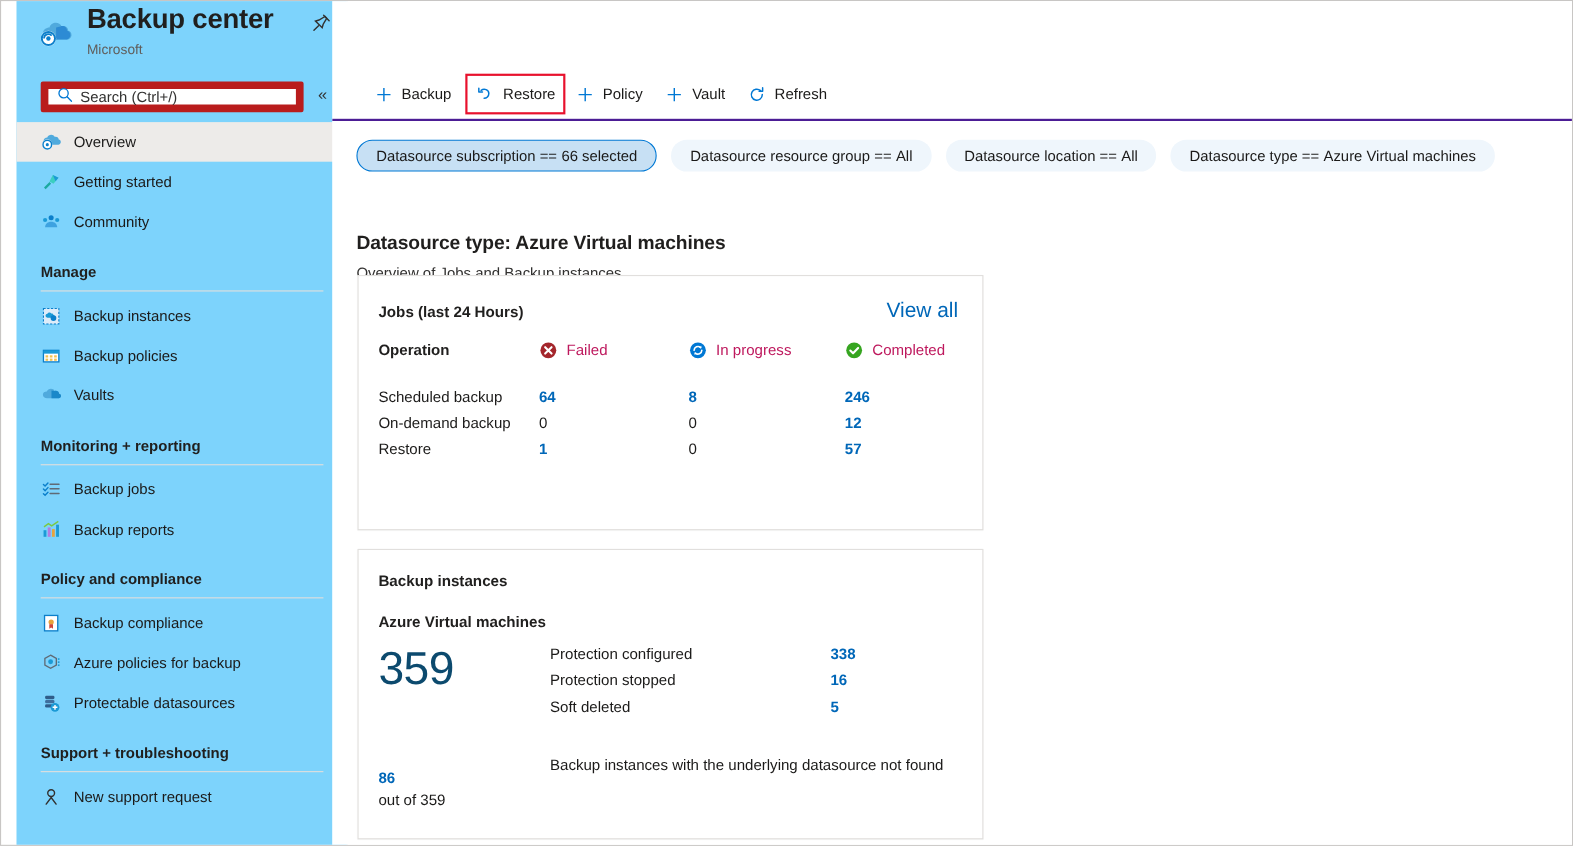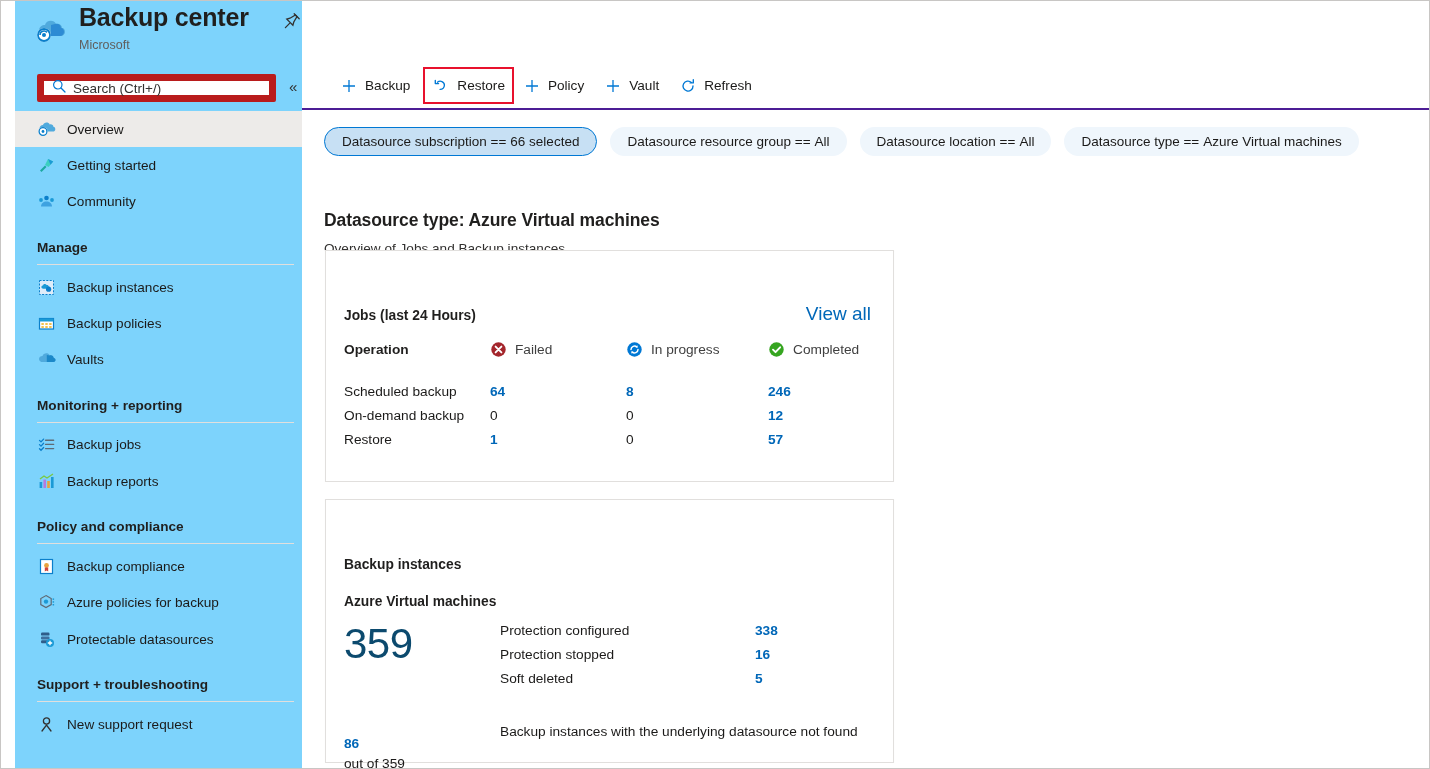--- a/index.html
+++ b/index.html
@@ -205,21 +205,21 @@
     box-shadow: 0 0.3px 0.9px rgba(0,0,0,0.08);
   }
   #jobs-card { left: 23px; top: 249px; width: 569px; height: 232px; }
   #instances-card { left: 23px; top: 498px; width: 569px; height: 264px; }
 
   .card-head {
     display: flex; align-items: baseline; justify-content: space-between;
     padding: 21px 22px 0 18px;
   }
   .card-title {
-    font-size: 13.8px; font-weight: 700; color: #201f1e; margin-top: 36px;
+    font-size: 13.8px; font-weight: 700; color: #201f1e;
   }
   .view-all {
     font-size: 19px; color: #0067b8; cursor: pointer;
   }
 
   
   .jobs-table {
     width: 100%;
     border-collapse: collapse;
     margin-top: 16px;
@@ -238,21 +238,21 @@
   .jobs-table th.c3 { width: auto; }
   .jobs-table td {
     font-size: 13.7px;
     color: #1b1a19;
     padding: 9px 0 0 0;
     vertical-align: top;
     white-space: nowrap;
   }
   .jobs-table td.c0 { padding-left: 18px; }
   .jobs-table tr.first-row td { padding-top: 20px; }
-  .hdr-with-icon { display: flex; align-items: center; font-weight: 400; color:#404040; }
+  .hdr-with-icon { display: flex; align-items: center; font-weight: 400; color:#be185d; }
   .hdr-with-icon .sico { margin-right: 8px; display: flex; flex:0 0 17px; }
   .num-link { color: #0067b8; font-weight: 700; cursor: pointer; }
   .num-zero { color: #1b1a19; font-weight: 400; }
 
   
   .inst-subtitle {
     font-size: 13.8px; font-weight: 700; color: #201f1e;
     padding: 22px 0 0 18px;
   }
   .inst-body {

